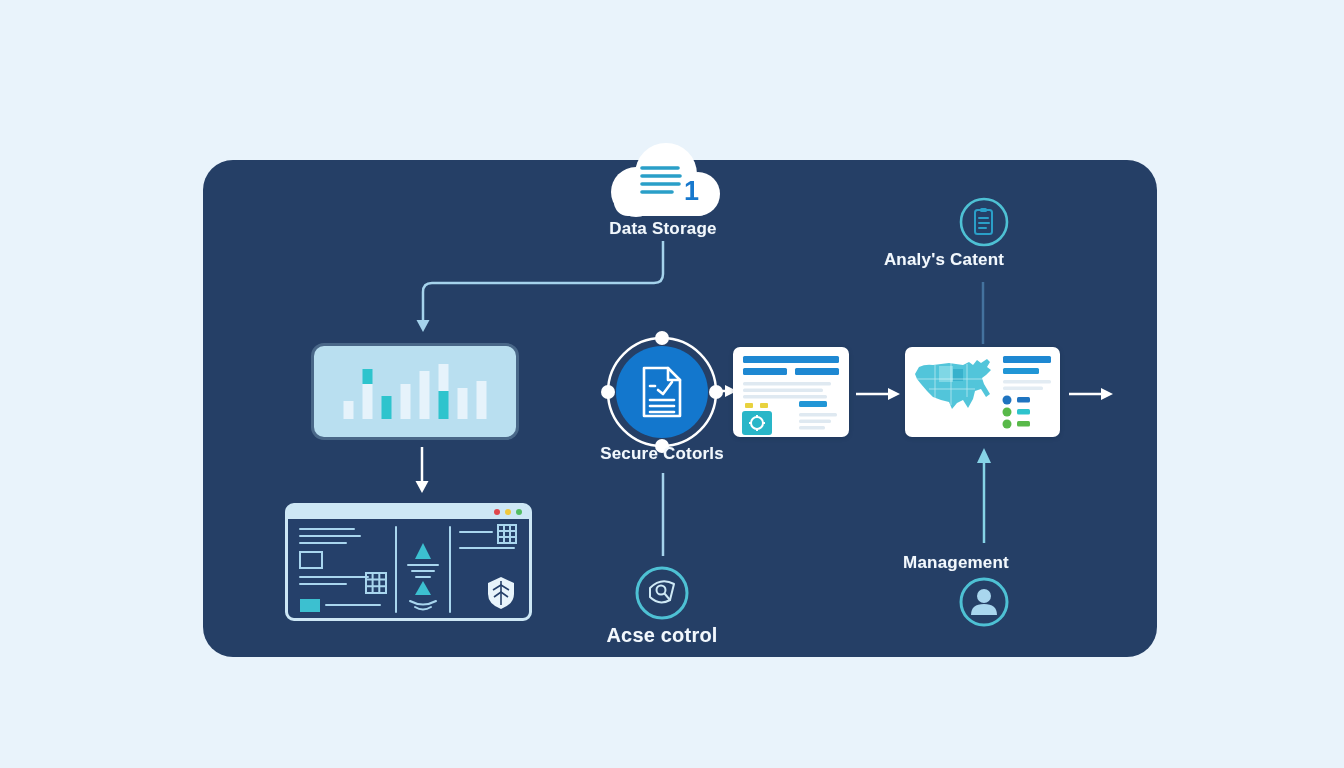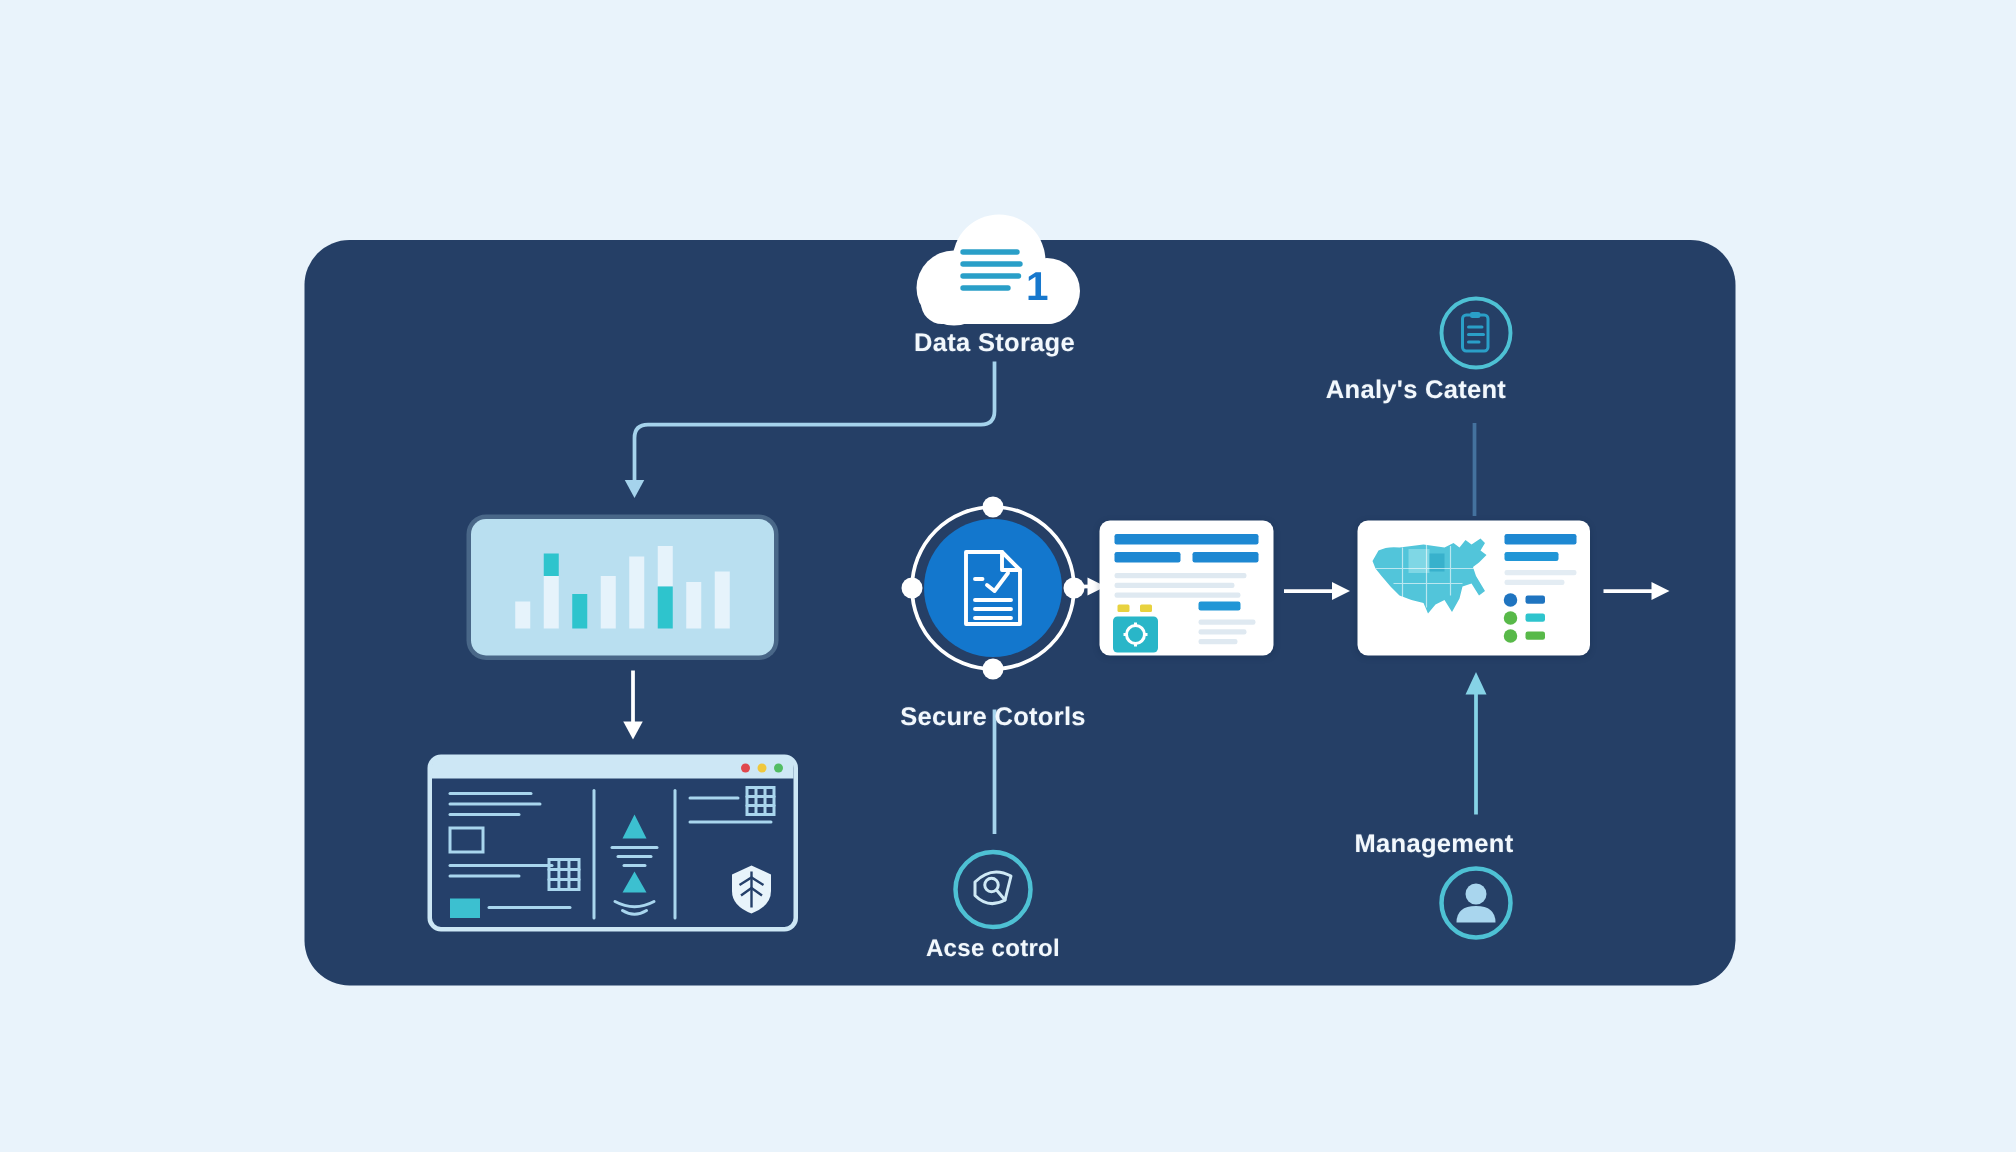--- a/index.html
+++ b/index.html
@@ -192,21 +192,21 @@
     <g stroke="#ffffff" stroke-width="2.6" fill="none" stroke-linejoin="round" stroke-linecap="round">
       <path d="M44 38 H68 L80 50 V86 H44 Z"></path>
       <path d="M68 38 V50 H80"></path>
       <path d="M50 56 H55"></path>
         <path d="M58 60 L63 64 L72 52"></path>
       <path d="M50 70 H74"></path>
         <path d="M50 76 H74"></path>
         <path d="M50 82 H74"></path>
     </g>
   </svg>
-  <div class="label" style="left:662px;top:468px">Secure Cotorls</div>
+  <div class="label" style="left:662px;top:444px">Secure Cotorls</div>
 
   <div class="card form">
     <svg width="116" height="90" viewBox="0 0 116 90">
       <rect x="10" y="9" width="96" height="7" rx="1.5" fill="#1e88d2"></rect>
       <rect x="10" y="21" width="44" height="7" rx="1.5" fill="#1e88d2"></rect>
       <rect x="62" y="21" width="44" height="7" rx="1.5" fill="#1e88d2"></rect>
       <rect x="10" y="35" width="88" height="3.5" rx="1.5" fill="#dfe9f1"></rect>
       <rect x="10" y="41.5" width="80" height="3.5" rx="1.5" fill="#dfe9f1"></rect>
       <rect x="10" y="48" width="84" height="3.5" rx="1.5" fill="#dfe9f1"></rect>
       <rect x="12" y="56" width="8" height="5" rx="1" fill="#e8d23f"></rect>
@@ -257,21 +257,21 @@
   </div>
 
   <svg class="abs" style="left:633px;top:564px" width="58" height="58" viewBox="0 0 58 58">
     <circle cx="29" cy="29" r="25" fill="none" stroke="#4ec1d4" stroke-width="3"></circle>
     <g stroke="#cfe9f5" stroke-width="2" fill="none" stroke-linejoin="round" stroke-linecap="round">
       <path d="M17 24 Q28 13 41 20 L37 36 Q26 42 17 33 Z"></path>
       <circle cx="28" cy="26" r="4.5"></circle>
       <path d="M31.5 29.5 L37 36"></path>
     </g>
   </svg>
-  <div class="label" style="left:662px;top:624px;font-size:16px">Acse cotrol</div>
+  <div class="label" style="left:662px;top:624px;font-size:20px">Acse cotrol</div>
 
   <div class="label" style="left:956px;top:553px">Management</div>
   <svg class="abs" style="left:957px;top:575px" width="54" height="54" viewBox="0 0 54 54">
     <circle cx="27" cy="27" r="23" fill="none" stroke="#4ec1d4" stroke-width="3"></circle>
     <circle cx="27" cy="21" r="7" fill="#a9d6ee"></circle>
     <path d="M14 40 Q14 29 27 29 Q40 29 40 40 Z" fill="#a9d6ee"></path>
   </svg>
 
 </div>
 

